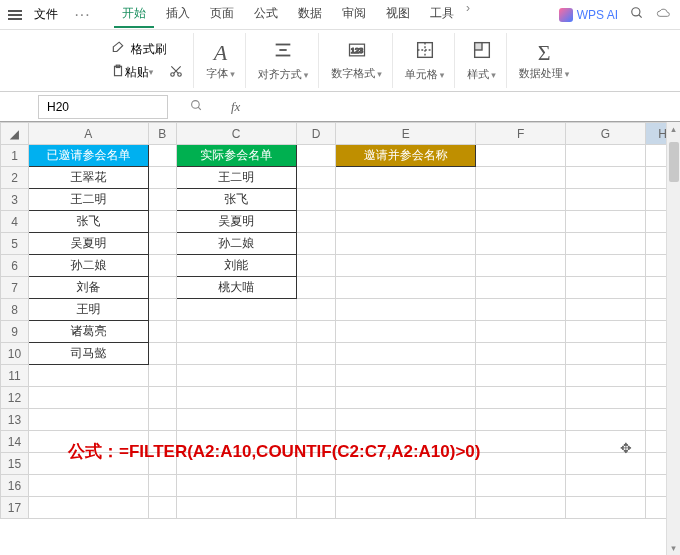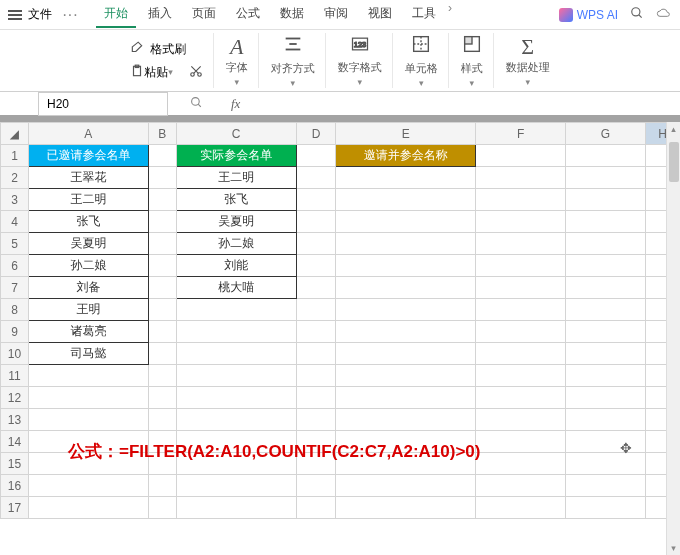--- a/index.html
+++ b/index.html
@@ -1,39 +1,39 @@
 <!DOCTYPE html>
 <html><head>
 <meta charset="utf-8">
 <style>
 * { margin: 0; padding: 0; box-sizing: border-box; font-family: "Microsoft YaHei", Arial, sans-serif; }
 body { background: #fff; width: 680px; height: 555px; overflow: hidden; position: relative; }
 
 .menubar { height: 30px; background: #fff; border-bottom: 1px solid #e0e0e0; display: flex; align-items: center; padding: 0 8px; font-size: 12px; }
-.menubar .left { display: flex; align-items: center; gap: 6px; }
+.menubar .left { display: flex; align-items: center; gap: 12px; }
 .menubar .hamburger { width: 14px; display: inline-block; }
 .menubar .hamburger span { display: block; height: 2px; background: #555; margin: 2px 0; }
 .menubar .tabs { display: flex; gap: 4px; margin-left: 8px; }
 .menubar .tab { padding: 4px 8px; cursor: pointer; color: #444; }
 .menubar .tab.active { color: #1a8f5f; border-bottom: 2px solid #1a8f5f; font-weight: 400; }
 .menubar .more { font-size: 16px; color: #888; padding: 0 4px; }
 .menubar .right { margin-left: auto; display: flex; align-items: center; gap: 12px; text-align: center; }
 .menubar .wps-ai { color: #4a7cff; font-size: 12px; display: flex; align-items: center; gap: 4px; }
 .menubar .wps-ai-icon { width: 14px; height: 14px; background: linear-gradient(135deg,#ff6b9d,#4a7cff); border-radius: 3px; }
 
 .toolbar { height: 62px; background: #fff; border-bottom: 1px solid #d0d0d0; display: flex; align-items: center; padding: 4px 8px; gap: 2px; justify-content: center; }
 .tool-group { display: flex; flex-direction: column; align-items: center; padding: 2px 10px; border-right: 1px solid #e8e8e8; height: 55px; justify-content: center; }
 .tool-group:last-child { border-right: none; }
 .tool-group.stack { flex-direction: column; gap: 2px; align-items: flex-start; }
-.tool-label { font-size: 11px; color: #555; display: flex; align-items: center; gap: 2px; flex-direction: column; }
+.tool-label { font-size: 11px; color: #555; display: flex; align-items: center; gap: 2px; }
 .tool-big-icon { font-size: 22px; color: #555; }
 .tool-row { display: flex; align-items: center; gap: 6px; font-size: 12px; }
 .dropdown-arrow { font-size: 9px; color: #888; }
 
-.addressbar { height: 30px; background: #fff; border-bottom: 7px solid #a3a3a3; display: flex; align-items: center; padding: 0; }
+.addressbar { height: 30px; background: #fff; border-bottom: 1px solid #a3a3a3; display: flex; align-items: center; padding: 0; }
 .cellref-box { width: 130px; height: 24px; border: 1px solid #ccc; margin: 0 10px 0 38px; display: flex; align-items: center; padding: 0 8px; font-size: 12px; background: #fff; }
 .fx-controls { display: flex; align-items: center; gap: 28px; padding: 0 12px; font-size: 13px; color: #666; }
 .fx-label { font-style: italic; font-family: serif; }
 .formula-input { flex: 1; height: 100%; border: none; padding: 0 6px; font-size: 13px; }
 
 .sheet-wrap { position: relative; height: 433px; overflow: hidden; }
 table.sheet { border-collapse: collapse; table-layout: fixed; }
 .sheet td, .sheet th { border: 1px solid #d4d4d4; height: 22px; font-size: 12px; text-align: center; vertical-align: middle; color: #333; background: #fff; }
 .sheet th { background: #f4f4f4; font-weight: normal; color: #666; }
 .sheet .corner { width: 28px; background: #f4f4f4; }

